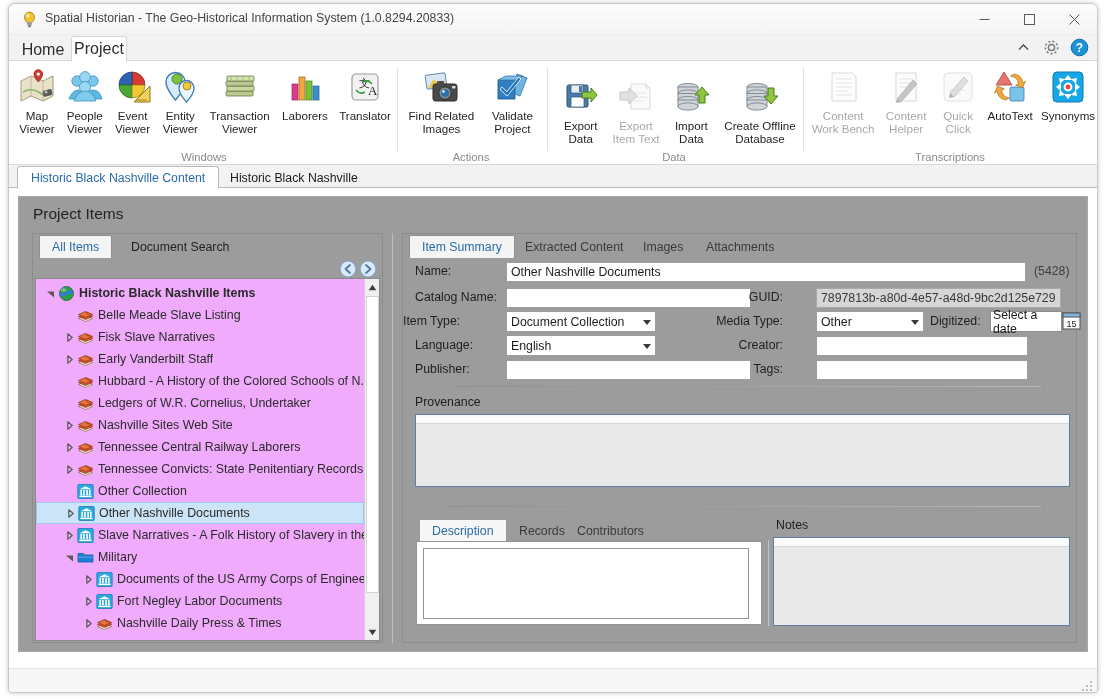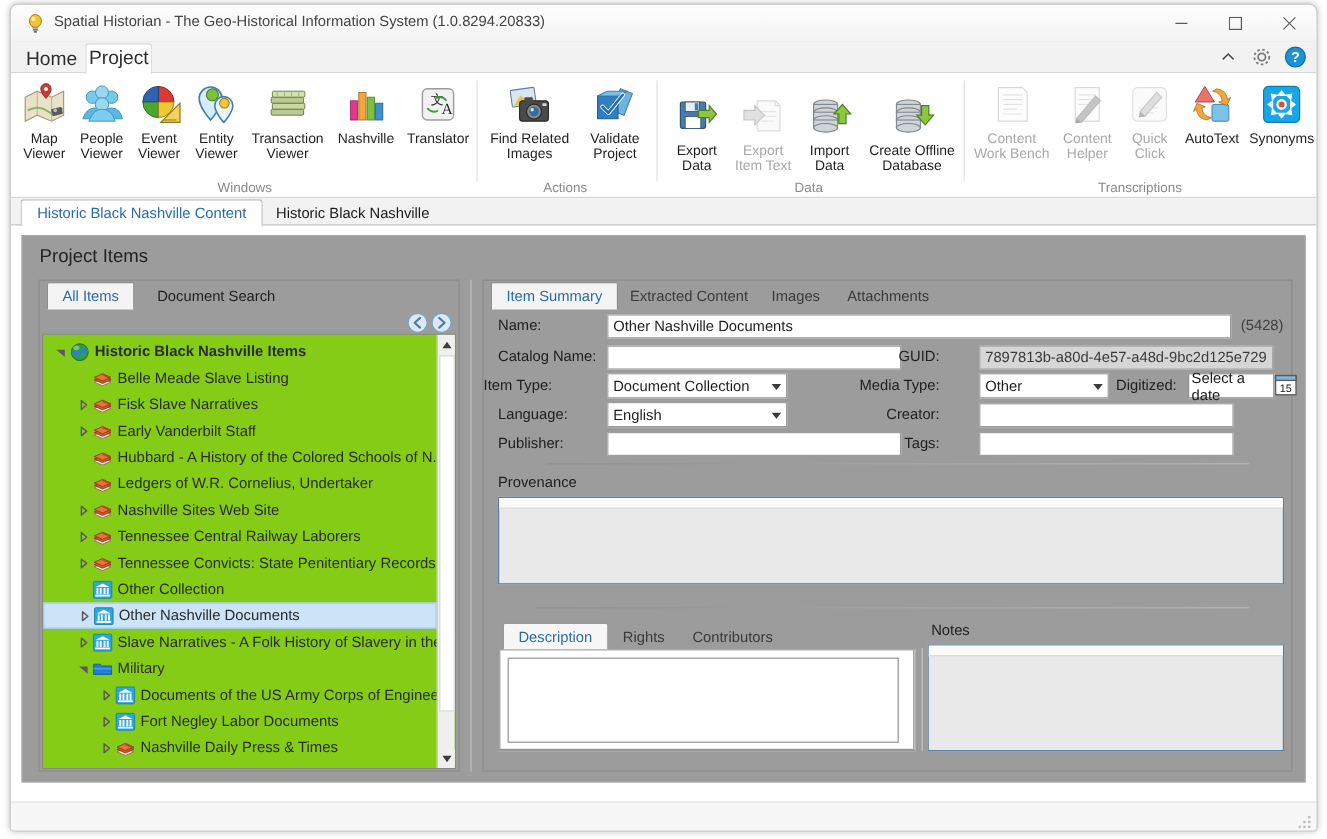--- a/index.html
+++ b/index.html
@@ -157,21 +157,21 @@
   .lptab.active {
     background: #f4f4f4; color: #2a6ca8;
     border: 1px solid #8f8f8f; border-bottom: none;
     border-radius: 2px 2px 0 0; top: 1px; height: 23px;
   }
   .navbtns { position: absolute; right: 5px; top: 26px; display: flex; gap: 2px; }
   .navbtn { width: 18px; height: 18px; }
   .treebox {
     position: absolute; left: 2px; top: 44px;
     width: 345px; height: 363px;
-    background: #84cc16;
+    background: #f0abfc;
     border: 1px solid #8a8a8a;
     overflow: hidden;
   }
   .tree { position: absolute; left: 0; top: 3px; width: 328px; }
   .trow {
     position: relative; height: 22px;
     display: flex; align-items: center;
     font-size: 12.4px; color: #2b2b2b; white-space: nowrap;
   }
   .trow.sel { background: #cce4f7; border: 1px solid #9fc9e8; height: 22px; }
@@ -445,21 +445,21 @@
         </div>
         <div class="rbtn wide">
           <span class="ico">
             <svg viewBox="0 0 38 38" width="38" height="38">
               <rect x="6" y="16" width="6" height="16" fill="#e03a8f" stroke="#9b2160" stroke-width="0.7"></rect>
               <rect x="13" y="9" width="6" height="23" fill="#f2a63c" stroke="#9b6a12" stroke-width="0.7"></rect>
               <rect x="20" y="13" width="6" height="19" fill="#79c33f" stroke="#487d22" stroke-width="0.7"></rect>
               <rect x="27" y="18" width="6" height="14" fill="#3f8fd0" stroke="#235d91" stroke-width="0.7"></rect>
             </svg>
           </span>
-          <span class="lbl1">Nashville</span>
+          <span class="lbl1">Laborers</span>
           <span class="lbl2"></span>
         </div>
         <div class="rbtn wide">
           <span class="ico">
             <svg viewBox="0 0 38 38" width="38" height="38">
               <rect x="6" y="6" width="26" height="26" rx="4" fill="#f2f2f2" stroke="#9c9c9c" stroke-width="1.2"></rect>
               <text x="13" y="19" font-size="11" fill="#2b2b2b" font-family="Liberation Serif, serif">文</text>
               <text x="22" y="27" font-size="13" fill="#2b2b2b" font-family="Liberation Serif, serif">A</text>
               <path d="M10 22 q4 5 9 2" stroke="#3a9c3a" stroke-width="1.5" fill="none"></path>
               <path d="M26 16 q-4 -5 -9 -2" stroke="#3a9c3a" stroke-width="1.5" fill="none"></path>
@@ -1018,21 +1018,21 @@
           <div class="prov-label" style="left:12px; top:135px;">Provenance</div>
           <div class="richbox" style="left:12px; top:154px; width:655px; height:73px;">
             <div class="toolstrip"></div>
             <div></div>
           </div>
 
           <div class="hr" style="left:43px; top:246px; width:595px;"></div>
 
           <div class="lowtabs" style="left:12px; top:258px; width:348px; height:24px;">
             <div class="ltab active" style="left:4px;">Description</div>
-            <div class="ltab" style="left:92px;">Rights</div>
+            <div class="ltab" style="left:92px;">Records</div>
             <div class="ltab" style="left:150px;">Contributors</div>
           </div>
           <div class="ltab-body" style="left:12px; top:280px; width:348px; height:86px;">
             <div class="desc-area" style="left:0; top:0; width:100%; height:100%;"></div>
           </div>
           <div class="desc-area" style="left:20px; top:288px; width:326px; height:71px;"></div>
 
           <div class="hsplit" style="left:363px; top:280px; height:86px;">
               <i></i>
             </div>

